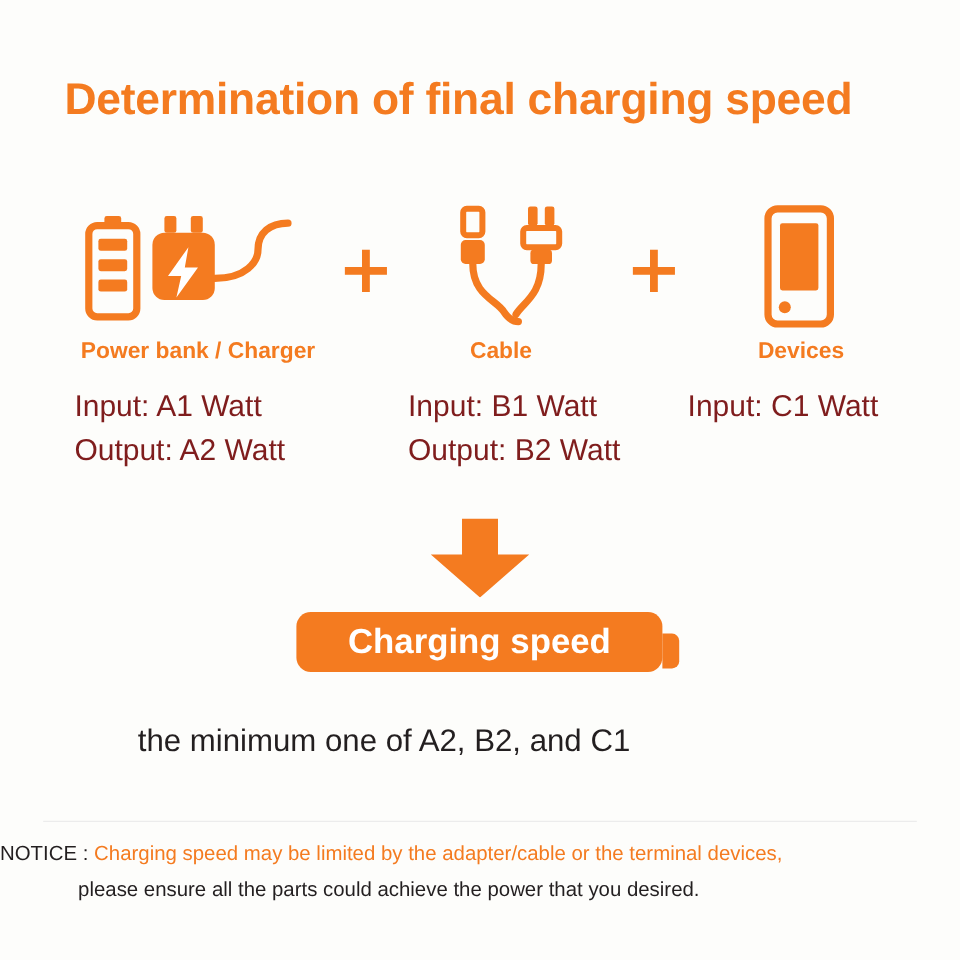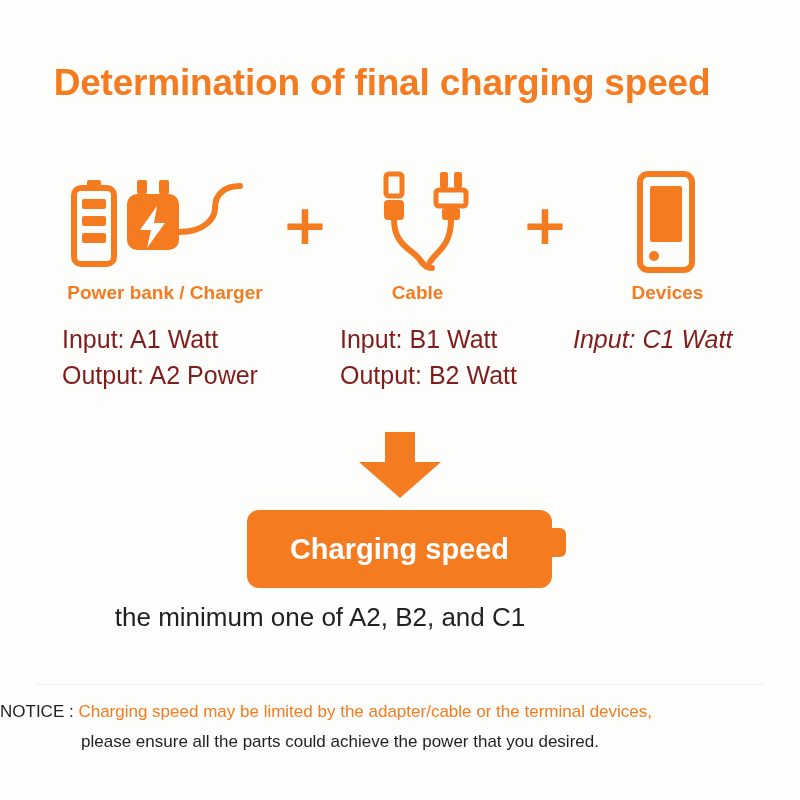--- a/index.html
+++ b/index.html
@@ -86,38 +86,38 @@
   }
   .spec-col {
     position: absolute;
     font-size: 25px;
     color: #7f1d1d;
     line-height: 1.42;
     white-space: nowrap;
   }
   .sc1 { left: 62px; }
   .sc2 { left: 327px; margin-left: 13px; }
-  .sc3 { left: 573px; font-style: italic; }
+  .sc3 { left: 573px; }
 
   
   .arrow-wrap {
     position: absolute;
     top: 432px;
     left: 0;
     width: 800px;
     display: flex;
     justify-content: center;
   }
   
   .pill {
     position: absolute;
     top: 510px;
     left: 247px;
     width: 305px;
-    height: 78px;
+    height: 50px;
     background: #F47B20;
     border-radius: 12px;
     display: flex;
     align-items: center;
     justify-content: center;
     color: #ffffff;
     font-size: 29px;
     font-weight: bold;
   }
   .pill-nub {
@@ -159,21 +159,20 @@
   .notice-label { color: #231f20; }
   .notice-text { color: #F47B20; }
   .notice-row2 {
     position: absolute;
     top: 732px;
     left: 0;
     width: 648px;
     text-align: center;
     font-size: 17px;
     color: #231f20;
-    margin-left: 16px;
   }
 </style>
 </head>
 <body>
 
 <div class="page">
 
   <div class="title">Determination of final charging speed</div>
 
   <div class="components">
@@ -234,21 +233,21 @@
 
   <div class="labels">
     <div class="label lbl1">Power bank / Charger</div>
     <div class="label lbl3">Devices</div>
     <div class="label lbl2">Cable</div>
   </div>
 
   <div class="specs">
     <div class="spec-col sc1">
       <div>Input: A1 Watt</div>
-      <div>Output: A2 Power</div>
+      <div>Output: A2 Watt</div>
     </div>
     <div class="spec-col sc2">
       <div>Input: B1 Watt</div>
       <div>Output: B2 Watt</div>
     </div>
     <div class="spec-col sc3">
       <div>Input: C1 Watt</div>
     </div>
   </div>
 

